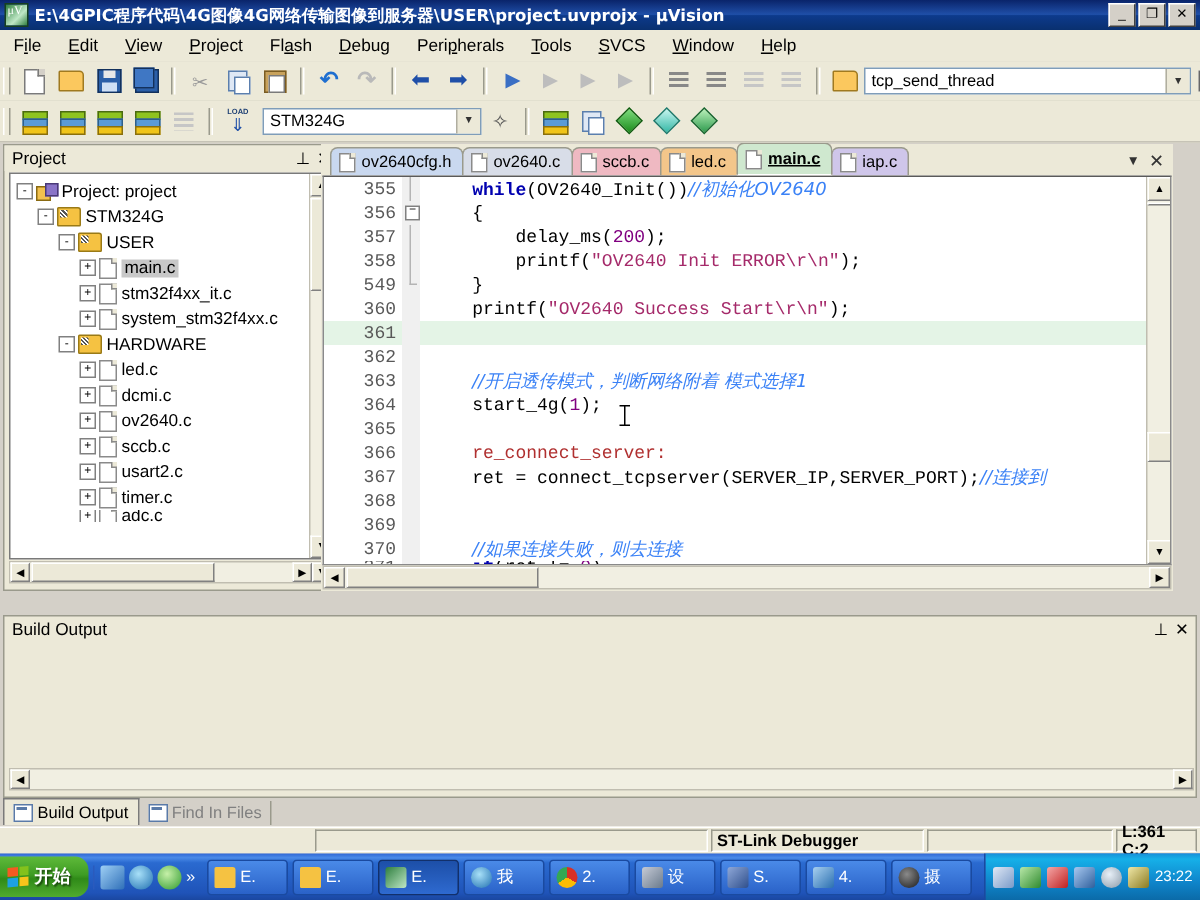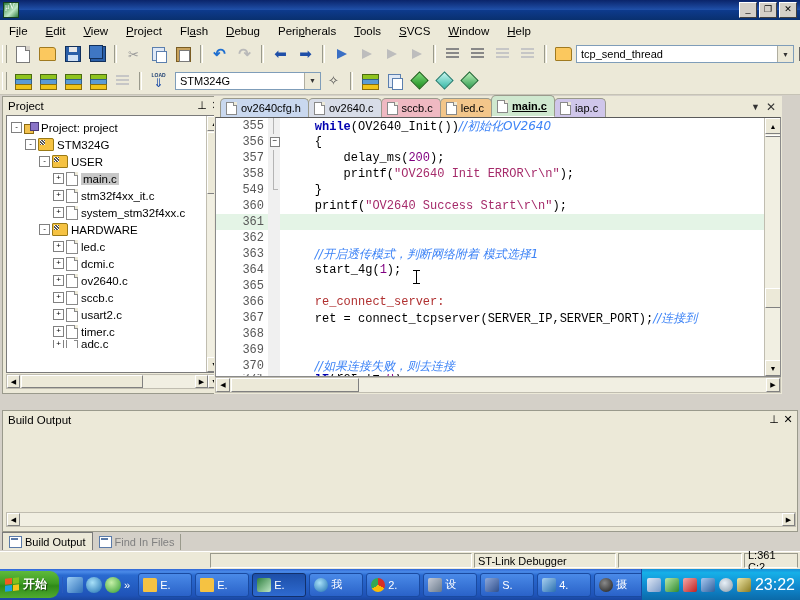--- a/index.html
+++ b/index.html
@@ -326,21 +326,21 @@
   .bt-ic::after{content:"";position:absolute;left:1px;top:1px;width:7px;height:2px;background:#5a7aa8;}
 
   
   .statusbar {
     position: absolute; left: 0; top: 551px; width: 800px; height: 18px;
     background: #ece9d8; display: flex; align-items: center;
     border-top: 1px solid #fff; box-sizing: border-box; font-size: 11px;
   }
   .sfield { height: 15px; border: 1px solid #9a9a8c; border-right-color:#fff;
             border-bottom-color:#fff; box-sizing:border-box; display:flex;
-            align-items:center; padding:0 3px; margin-right: 2px; }
+            align-items:center; padding:0 3px; margin-right: 2px; font-weight: bold; }
 
   
   .taskbar {
     position: absolute; left: 0; top: 569px; width: 800px; height: 31px;
     background: linear-gradient(to bottom,#3168d5 0%,#4a8ae8 9%,#2a6ad0 20%,#1f53b8 85%,#1a47a0 100%);
     display: flex; align-items: center;
   }
   .start-btn {
     height: 27px; margin: 0 3px 0 0; padding: 0 12px 0 5px;
     background: linear-gradient(to bottom,#5fba3a 0%,#3e9c23 45%,#2f8a18 55%,#51ab2f 100%);
@@ -366,30 +366,31 @@
     font-family: "Liberation Sans", sans-serif;
   }
   .task-btn.active { background: linear-gradient(to bottom,#1d4fa8,#2e6ad0); border-color:#12306b; }
   .task-ic { width: 14px; height: 14px; flex:none; border-radius:2px;}
   .tray {
     height: 31px; display: flex; align-items: center; gap: 4px; padding: 0 5px;
     background: linear-gradient(to bottom,#1790d8 0%,#16b0e8 12%,#0f86cc 60%,#0b6aa8 100%);
     border-left: 1px solid #1a4aa0; flex: none;
   }
   .tray-ic { width: 14px; height: 14px; flex:none; border-radius:2px;}
-  .clock { color:#fff; font-size:16px; font-family:"Liberation Sans",sans-serif; }
+  .clock { color:#fff; font-size:10px; font-family:"Liberation Sans",sans-serif; }
   .cjk { font-family: "DejaVu Sans", sans-serif; }
 </style>
 </head>
 <body>
 
 <div id="app">
 
   <div class="titlebar">
     <div class="title-icon"></div>
+    <div class="title-text cjk">E:\4GPIC程序代码\4G图像4G网络传输图像到服务器\USER\project.uvprojx - µVision</div>
     <div class="win-btns">
       <div class="win-btn">_</div>
       <div class="win-btn">❐</div>
       <div class="win-btn">✕</div>
     </div>
   </div>
 
   <div class="menubar">
     <div class="menu-item"><span>F</span><u>i</u><span>le</span></div>
     <div class="menu-item"><span></span><u>E</u><span>dit</span></div>

